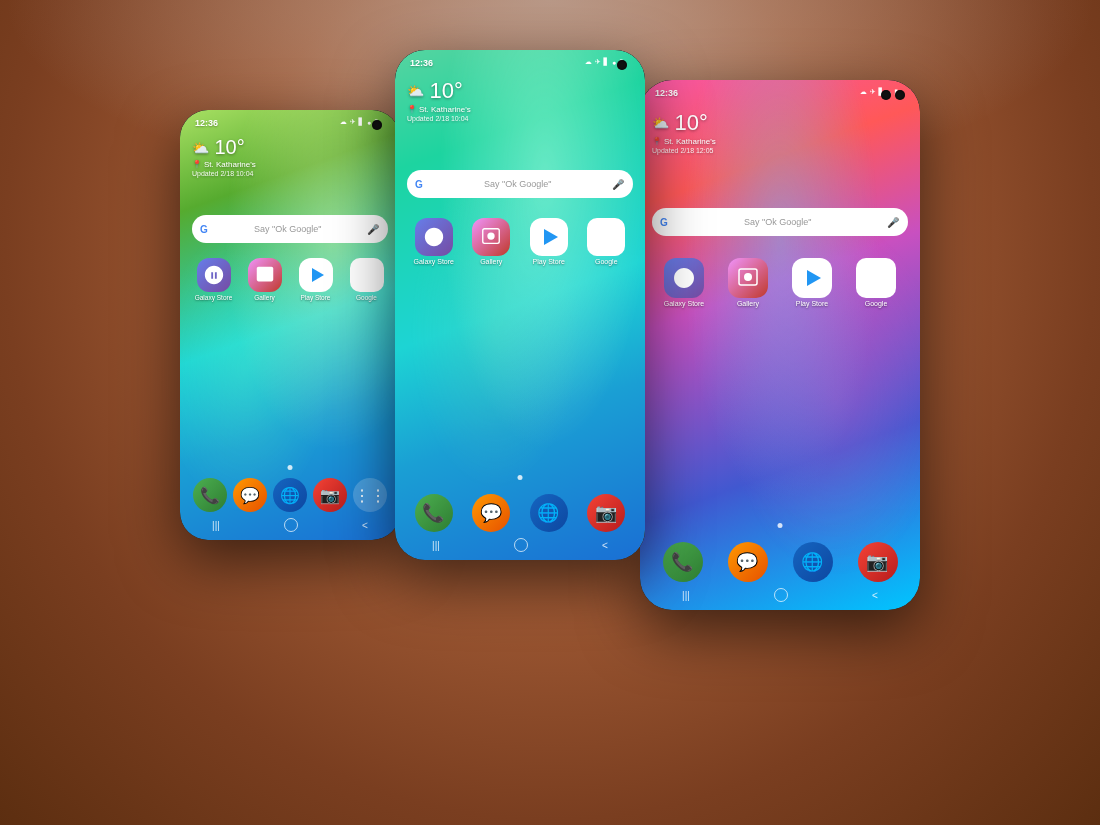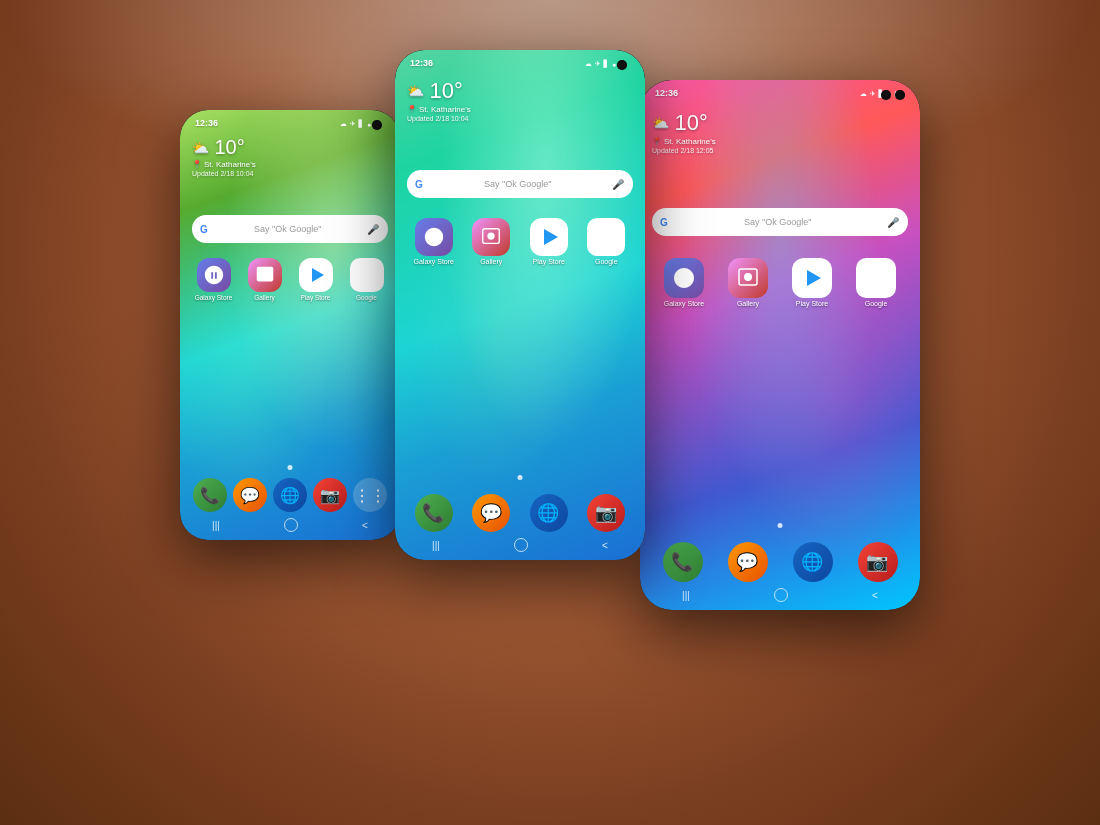--- a/index.html
+++ b/index.html
@@ -113,21 +113,21 @@
     }
 
     
     .status-bar {
       position: absolute;
       top: 8px;
       left: 15px;
       right: 22px;
       display: flex;
       justify-content: space-between;
-      align-items: flex-end;
+      align-items: flex-start;
       z-index: 10;
     }
     .status-time {
       font-size: 9px;
       font-weight: bold;
       color: white;
       text-shadow: 0 1px 2px rgba(0,0,0,0.3);
     }
     .status-icons {
       display: flex;

